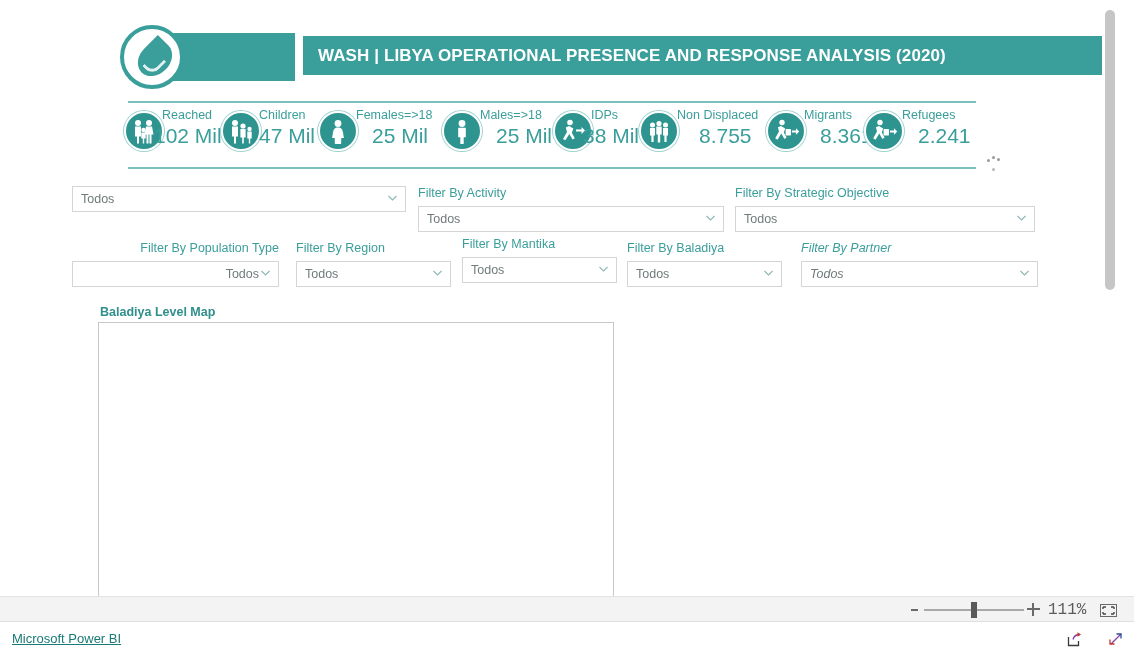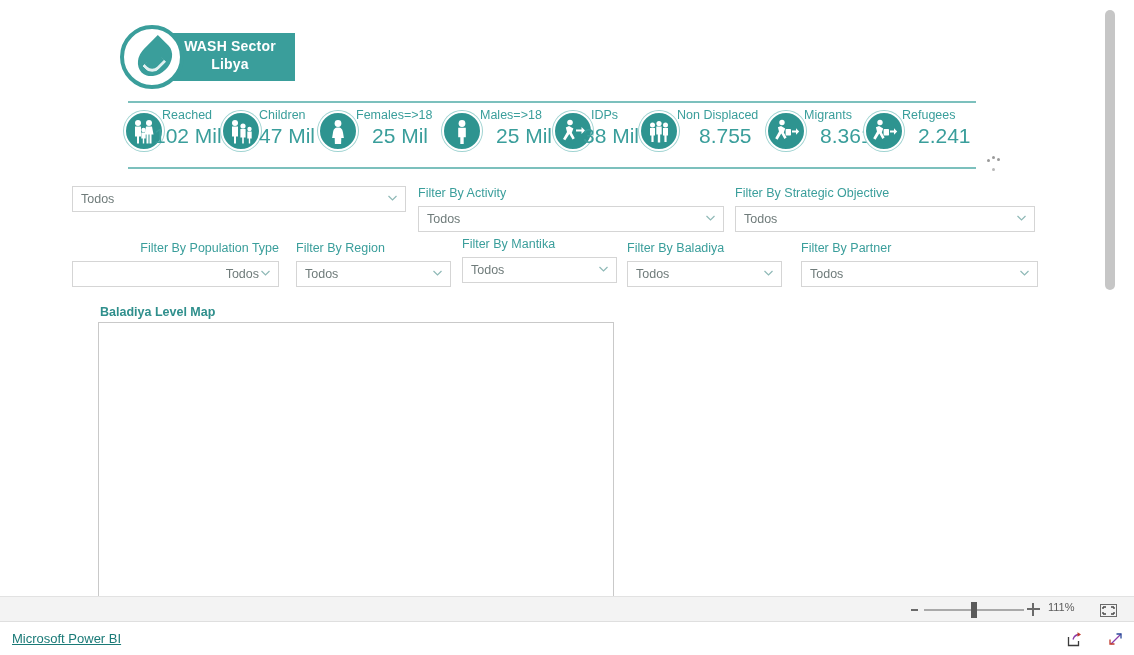--- a/index.html
+++ b/index.html
@@ -219,21 +219,21 @@
     position: absolute; left: 1027px; top: 6px;
     width: 13px; height: 13px;
   }
   .zb-plus::before, .zb-plus::after {
     content: ""; position: absolute; background: #6a6a6a;
   }
   .zb-plus::before { left: 0; top: 5px; width: 13px; height: 2px; }
   .zb-plus::after  { left: 5px; top: 0; width: 2px; height: 13px; }
   .zb-pct {
     position: absolute; left: 1048px; top: 4px;
-    color: #5b5b5b; font-size: 11px;
+    color: #5b5b5b; font-size: 16px; font-family: Liberation Mono, monospace;
   }
   .zb-fit {
     position: absolute; left: 1100px; top: 6px;
     width: 17px; height: 13px;
   }
 
   
   .footer {
     position: absolute; left: 0; top: 623px;
     width: 968px; height: 32px;
@@ -259,26 +259,25 @@
 
 <div class="viewport">
 
   <div class="report">
 
     <div class="logo-block">
       <div class="logo-bar"></div>
       <div class="logo-circle">
         <div class="logo-drop"></div>
       </div>
-      <div class="logo-bar-text">
-        <span>WASH Sector</span><br>
-        <span>Libya</span>
-      </div>
-    </div>
-
+    </div>
+
+    <div class="title-banner">
+      <span>WASH | LIBYA OPERATIONAL PRESENCE AND RESPONSE ANALYSIS (2020)</span>
+    </div>
 
     <div class="kpi-rule top"></div>
     <div class="kpi-rule bottom"></div>
     <div class="kpi-strip" id="kpi-strip">
         <div class="kpi" style="left: 0px;">
           <div class="kpi-icon">
             <svg width="28" height="28" viewBox="0 0 28 28" fill="#fff">
               <circle cx="8" cy="6" r="3"></circle>
               <path d="M5 9.5h6v10H9v7H7v-7H5z"></path>
               <circle cx="19" cy="6" r="3"></circle>
@@ -443,21 +442,21 @@
         </div>
         <div class="filter" style="left: 627px; top: 241px; width: 155px;">
           <div class="filter-label">Filter By Baladiya</div>
           <div class="filter-box">
             <div class="filter-value">Todos</div>
             <span><svg class="chev" viewBox="0 0 13 13">
                 <path d="M2.5 5 L6.5 9 L10.5 5" fill="none" stroke="#8fb9b7" stroke-width="1.2"></path>
               </svg></span>
           </div>
         </div>
-        <div class="filter" style="left: 801px; top: 241px; width: 237px;">
+        <div class="filter" style="left: 801px; top: 241px; width: 237px; font-style: italic;">
           <div class="filter-label">Filter By Partner</div>
           <div class="filter-box">
             <div class="filter-value">Todos</div>
             <span><svg class="chev" viewBox="0 0 13 13">
                 <path d="M2.5 5 L6.5 9 L10.5 5" fill="none" stroke="#8fb9b7" stroke-width="1.2"></path>
               </svg></span>
           </div>
         </div>
       </div>
 

